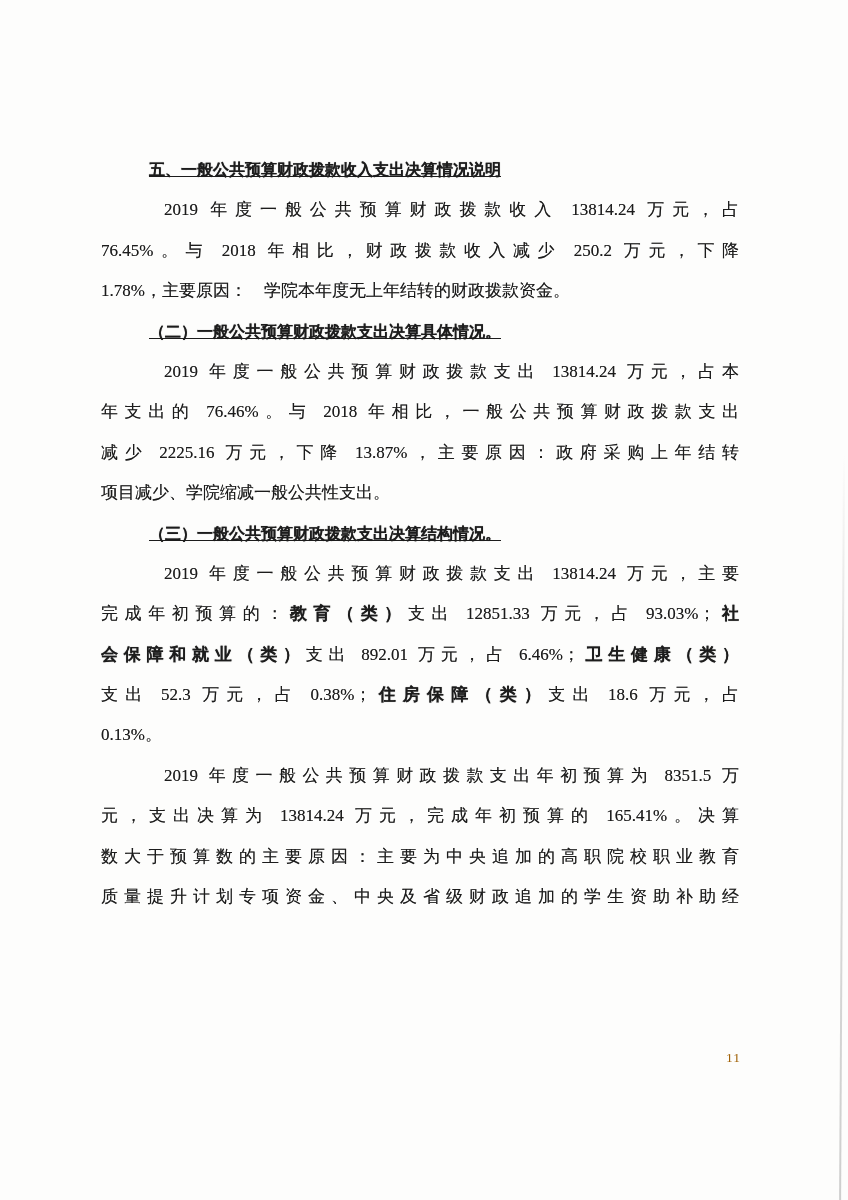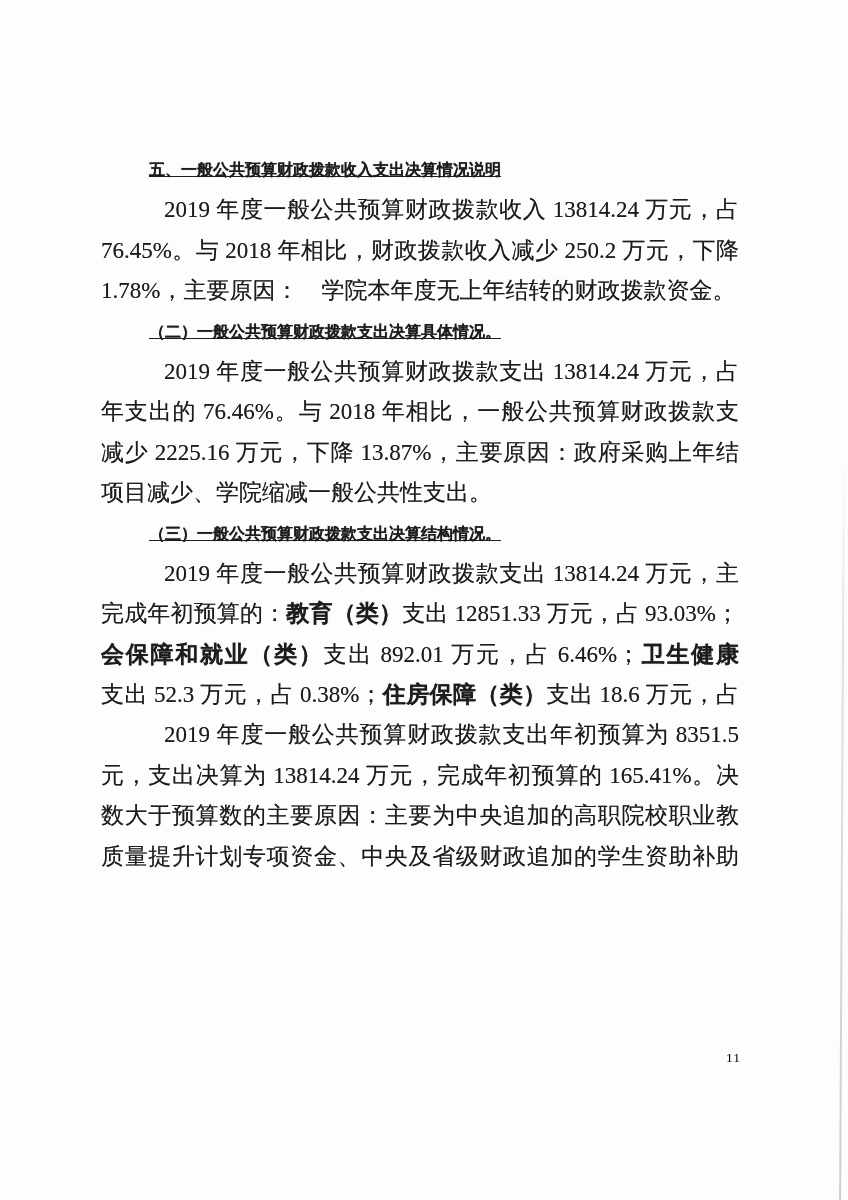--- a/index.html
+++ b/index.html
@@ -18,21 +18,21 @@
   .text-block {
     position: absolute;
     left: 101px;
     top: 150px;
     width: 638px;
   }
 
   .line {
     height: 40.4px;
     line-height: 40.4px;
-    font-size: 23px;
+    font-size: 17px;
     overflow: hidden;
     text-align: left;
     
     text-shadow: 0 0 0.4px rgba(20,20,20,0.55);
   }
 
   .line.justify {
     text-align: justify;
     text-align-last: justify;
   }
@@ -52,21 +52,21 @@
     text-shadow: 0 0 0.7px rgba(10,10,10,0.8);
   }
 
   .page-number {
     position: absolute;
     left: 726px;
     top: 1049px;
     width: 24px;
     font-size: 13.5px;
     line-height: 18px;
-    color: #000000;
+    color: #a16207;
     letter-spacing: 1px;
     font-family: "Liberation Serif", "DejaVu Serif", serif;
   }
 
   
   .scan-edge {
     position: absolute;
     left: 843px;
     top: 455px;
     width: 2px;
@@ -92,20 +92,21 @@
       <div class="line heading indent-heading"><span class="seg-bold">（二）一般公共预算财政拨款支出决算具体情况。</span></div>
       <div class="line body justify indent-para"><span>2019 年度一般公共预算财政拨款支出 13814.24 万元，占本</span></div>
       <div class="line body justify"><span>年支出的 76.46%。与 2018 年相比，一般公共预算财政拨款支出</span></div>
       <div class="line body justify"><span>减少 2225.16 万元，下降 13.87%，主要原因：政府采购上年结转</span></div>
       <div class="line body"><span>项目减少、学院缩减一般公共性支出。</span></div>
       <div class="line heading indent-heading"><span class="seg-bold">（三）一般公共预算财政拨款支出决算结构情况。</span></div>
       <div class="line body justify indent-para"><span>2019 年度一般公共预算财政拨款支出 13814.24 万元，主要</span></div>
       <div class="line body justify"><span>完成年初预算的：</span><span class="seg-bold">教育（类）</span><span>支出 12851.33 万元，占 93.03%；</span><span class="seg-bold">社</span></div>
       <div class="line body justify"><span class="seg-bold">会保障和就业（类）</span><span>支出 892.01 万元，占 6.46%；</span><span class="seg-bold">卫生健康（类）</span></div>
       <div class="line body justify"><span>支出 52.3 万元，占 0.38%；</span><span class="seg-bold">住房保障（类）</span><span>支出 18.6 万元，占</span></div>
+      <div class="line body"><span>0.13%。</span></div>
       <div class="line body justify indent-para"><span>2019 年度一般公共预算财政拨款支出年初预算为 8351.5 万</span></div>
       <div class="line body justify"><span>元，支出决算为 13814.24 万元，完成年初预算的 165.41%。决算</span></div>
       <div class="line body justify"><span>数大于预算数的主要原因：主要为中央追加的高职院校职业教育</span></div>
       <div class="line body justify"><span>质量提升计划专项资金、中央及省级财政追加的学生资助补助经</span></div>
     </main>
 
   <div class="page-number">11</div>
 
   <div class="scan-edge"></div>
 

